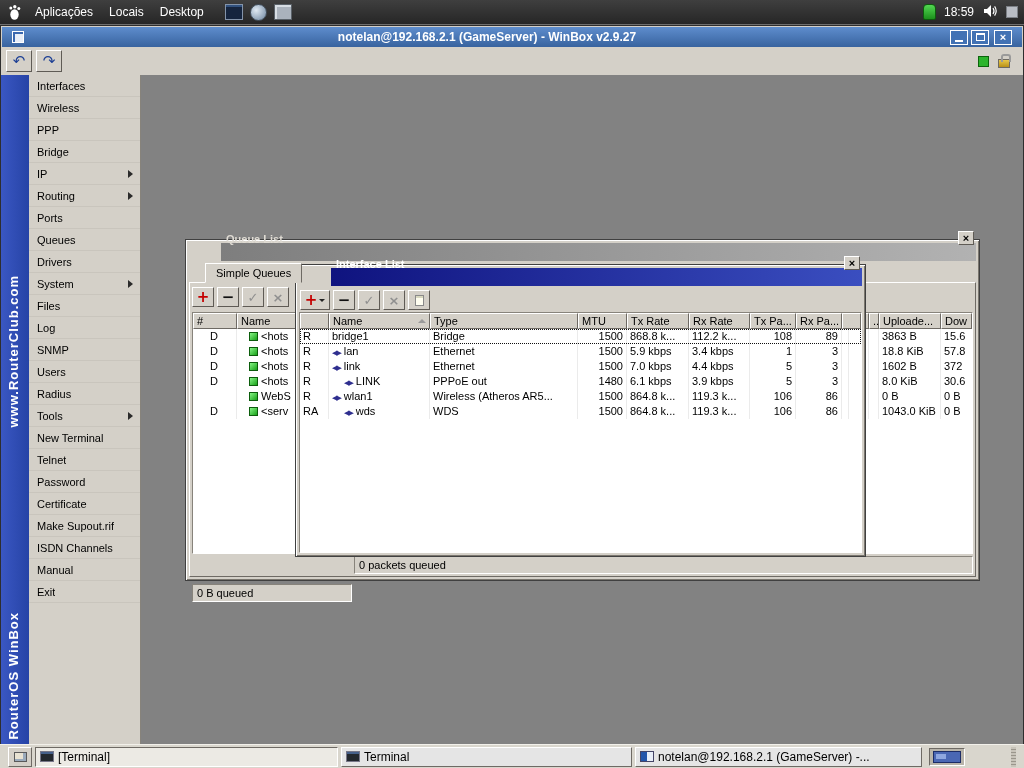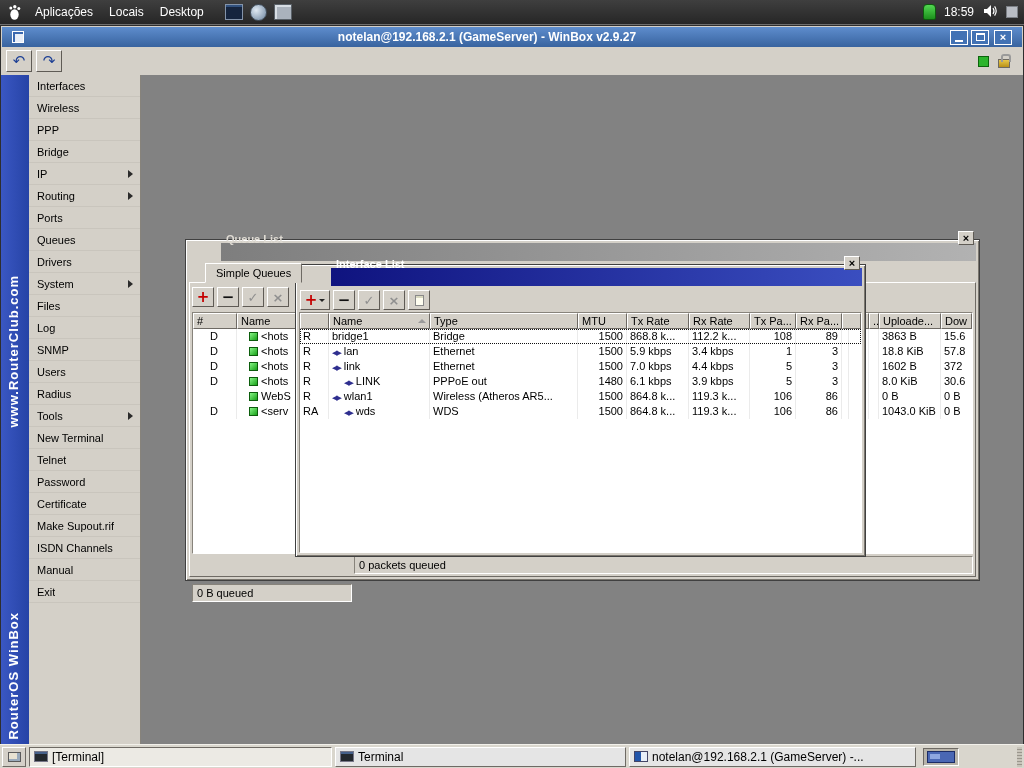--- a/index.html
+++ b/index.html
@@ -95,21 +95,21 @@
   .q-namecell { padding-left:12px; }
   .if-icon { font-family:"DejaVu Sans",sans-serif; font-size:7px; letter-spacing:-1px; color:#2f2f8f; margin-right:3px; }
   .q-icon { display:inline-block; width:9px; height:9px; margin:0 3px -1px 0; background:linear-gradient(135deg,#86f586,#18a018); border:1px solid #0b5c0b; }
 
   .statusbar { position:absolute; left:2px; right:2px; bottom:2px; height:18px; display:flex; gap:2px; }
   .status-box { height:18px; background:#d4d0c8; border:1px solid; border-color:#87837b #fff #fff #87837b; padding:2px 4px; overflow:hidden; white-space:nowrap; }
   #ql-status-left { width:160px;margin-top:28px; }
   #ql-status-right { flex:1; }
 
   
-  #taskbar { position:absolute; left:0; top:744px; width:1024px; height:24px; background:#d9d6cd; border-top:1px solid #f2f0ea; display:flex; align-items:center; padding:0 2px; gap:3px; }
+  #taskbar { position:absolute; left:0; top:744px; width:1024px; height:24px; background:#d9d6cd; border-top:1px solid #f2f0ea; display:flex; align-items:center; padding:0 8px; gap:3px; }
   .tk-small { width:24px; height:20px; background:#d4d0c8; border:1px solid; border-color:#fff #6e6a64 #6e6a64 #fff; display:flex; align-items:center; justify-content:center; flex:0 0 auto; }
   .desk-ico { width:13px; height:10px; background:#e8e2d2; border:1px solid #5a5a5a; box-shadow:inset -3px -2px 0 #9aaabb; }
   #taskbar-buttons { display:flex; gap:3px; align-items:center; }
   .tk-btn { height:20px; display:flex; align-items:center; gap:4px; padding:0 4px; background:#e5e5e5; border:1px solid; border-color:#fff #6e6a64 #6e6a64 #fff; overflow:hidden; }
   .tk-btn.pressed { background:#eceae4; border-color:#6e6a64 #fff #fff #6e6a64; }
   .tk-b0 { width:303px; } .tk-b1 { width:291px; } .tk-b2 { width:287px; }
   .tk-label { font-size:12px; white-space:nowrap; overflow:hidden; text-overflow:ellipsis; text-align:left; flex:1; }
   .tk-ico { flex:0 0 auto; width:14px; height:11px; }
   .tk-ico.term { background:#23282e; border:1px solid #778; box-shadow:inset 0 2px 0 #45608a; }
   .tk-ico.wbx { background:linear-gradient(90deg,#2255aa 50%,#e8eef8 50%); border:1px solid #446; }

